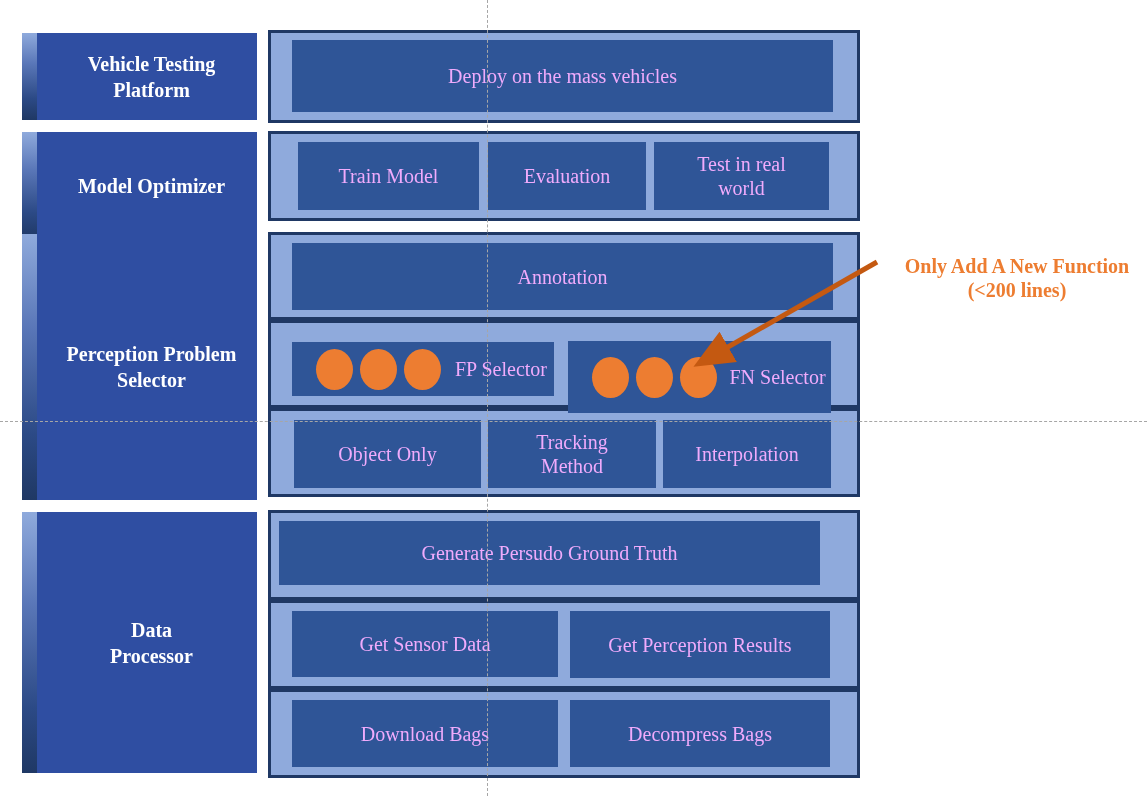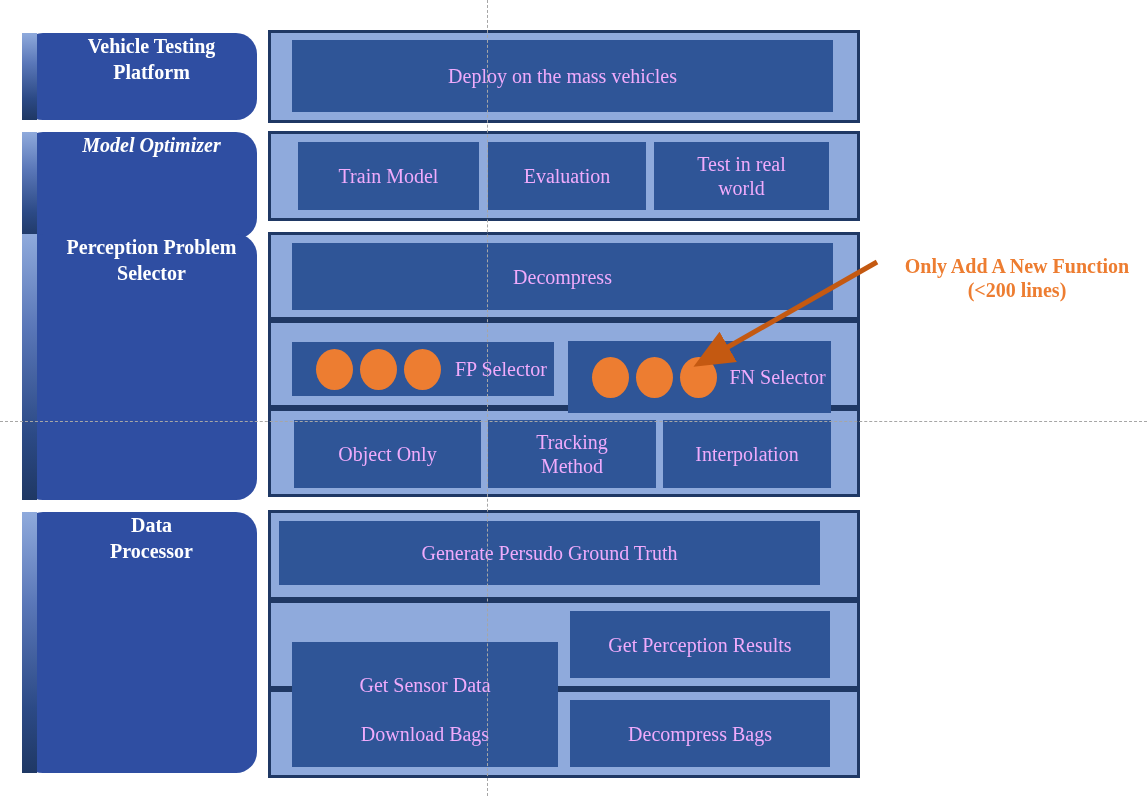--- a/index.html
+++ b/index.html
@@ -5,24 +5,23 @@
   html,body { margin:0; padding:0; background:#ffffff; }
   .canvas {
     position:relative; width:1147px; height:796px; background:#ffffff;
     font-family:"Liberation Serif","DejaVu Serif",serif; overflow:hidden;
   }
   
   .label-box {
     position:absolute; left:22px; width:235px;
     background:var(--label_fill,#2F4EA2);
     color:#fff; font-weight:bold; font-size:20px; line-height:1.3;
-    display:flex; align-items:flex-start; justify-content:center;
+    display:flex; align-items:center; justify-content:center;
     text-align:center; white-space:pre-line; box-sizing:border-box;
     padding-left:24px;
-    border-radius:21px;
   }
   .label-strip {
     position:absolute; left:0; top:0; bottom:0; width:15px;
     background:linear-gradient(180deg,#8FAADC 0%,#5A77B8 35%,#2C4A86 75%,#1F3864 100%);
   }
   
   .container {
     position:absolute; left:268px; width:592px;
     background:var(--container_fill,#8FAADC);
     border:3px solid var(--border,#1F3864); box-sizing:border-box;
@@ -58,21 +57,21 @@
 </head>
 <body>
 
 <div class="canvas">
 
   <div class="label-box" style="top:33px; height:87px;">
     <span class="label-strip"></span>
     <span>Vehicle Testing
 Platform</span>
   </div>
-  <div class="label-box" style="top:132px; height:107px;font-style:italic;">
+  <div class="label-box" style="top:132px; height:107px;">
     <span class="label-strip"></span>
     <span>Model Optimizer</span>
   </div>
   <div class="label-box" style="top:234px; height:266px;">
     <span class="label-strip"></span>
     <span>Perception Problem
 Selector</span>
   </div>
   <div class="label-box" style="top:512px; height:261px;">
     <span class="label-strip"></span>
@@ -89,21 +88,21 @@
   <div class="container" style="top:600px; height:89px;"></div>
   <div class="container" style="top:689px; height:89px;"></div>
 
   <div class="block" style="left:292px; top:40px;  width:541px; height:72px;">Deploy on the mass vehicles</div>
 
   <div class="block" style="left:298px; top:142px; width:181px; height:68px;">Train Model</div>
   <div class="block" style="left:488px; top:142px; width:158px; height:68px;">Evaluation</div>
   <div class="block" style="left:654px; top:142px; width:175px; height:68px;">Test in real
 world</div>
 
-  <div class="block" style="left:292px; top:243px; width:541px; height:67px;">Decompress</div>
+  <div class="block" style="left:292px; top:243px; width:541px; height:67px;">Annotation</div>
 
   <div class="block selector-block" style="left:292px; top:342px; width:262px; height:54px;">
     <span class="dot"></span>
     <span class="dot"></span>
     <span class="dot"></span>
     <span class="sel-label">FP Selector</span>
   </div>
   <div class="block selector-block" style="left:568px; top:341px; width:263px; height:72px;">
     <span class="dot"></span>
     <span class="dot"></span>
@@ -111,21 +110,21 @@
     <span class="sel-label">FN Selector</span>
   </div>
 
   <div class="block" style="left:294px; top:420px; width:187px; height:68px;">Object Only</div>
   <div class="block" style="left:488px; top:420px; width:168px; height:68px;">Tracking
 Method</div>
   <div class="block" style="left:663px; top:420px; width:168px; height:68px;">Interpolation</div>
 
   <div class="block" style="left:279px; top:521px; width:541px; height:64px;">Generate Persudo Ground Truth</div>
 
-  <div class="block" style="left:292px; top:642px; width:266px; height:86px;">Get Sensor Data</div>
+  <div class="block" style="left:292px; top:611px; width:266px; height:66px;">Get Sensor Data</div>
   <div class="block" style="left:570px; top:611px; width:260px; height:67px;">Get Perception Results</div>
 
   <div class="block" style="left:570px; top:700px; width:260px; height:67px;">Decompress Bags</div>
   <div class="block" style="left:292px; top:700px; width:266px; height:67px;">Download Bags</div>
 
   <div class="callout">Only Add A New Function
 (&lt;200 lines)</div>
 
   <svg class="overlay" width="1147" height="796">
     <defs>

